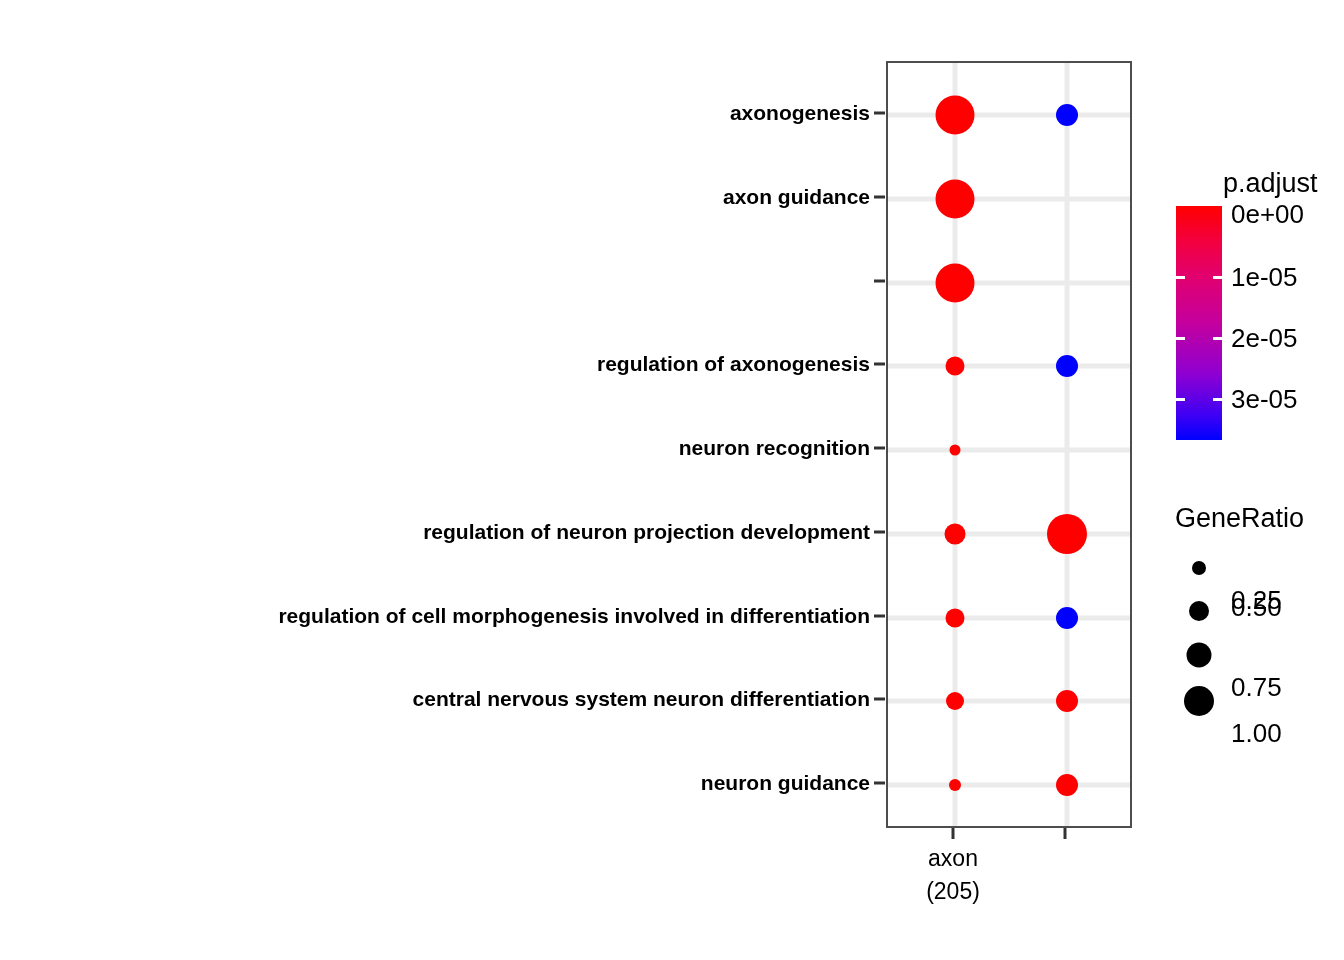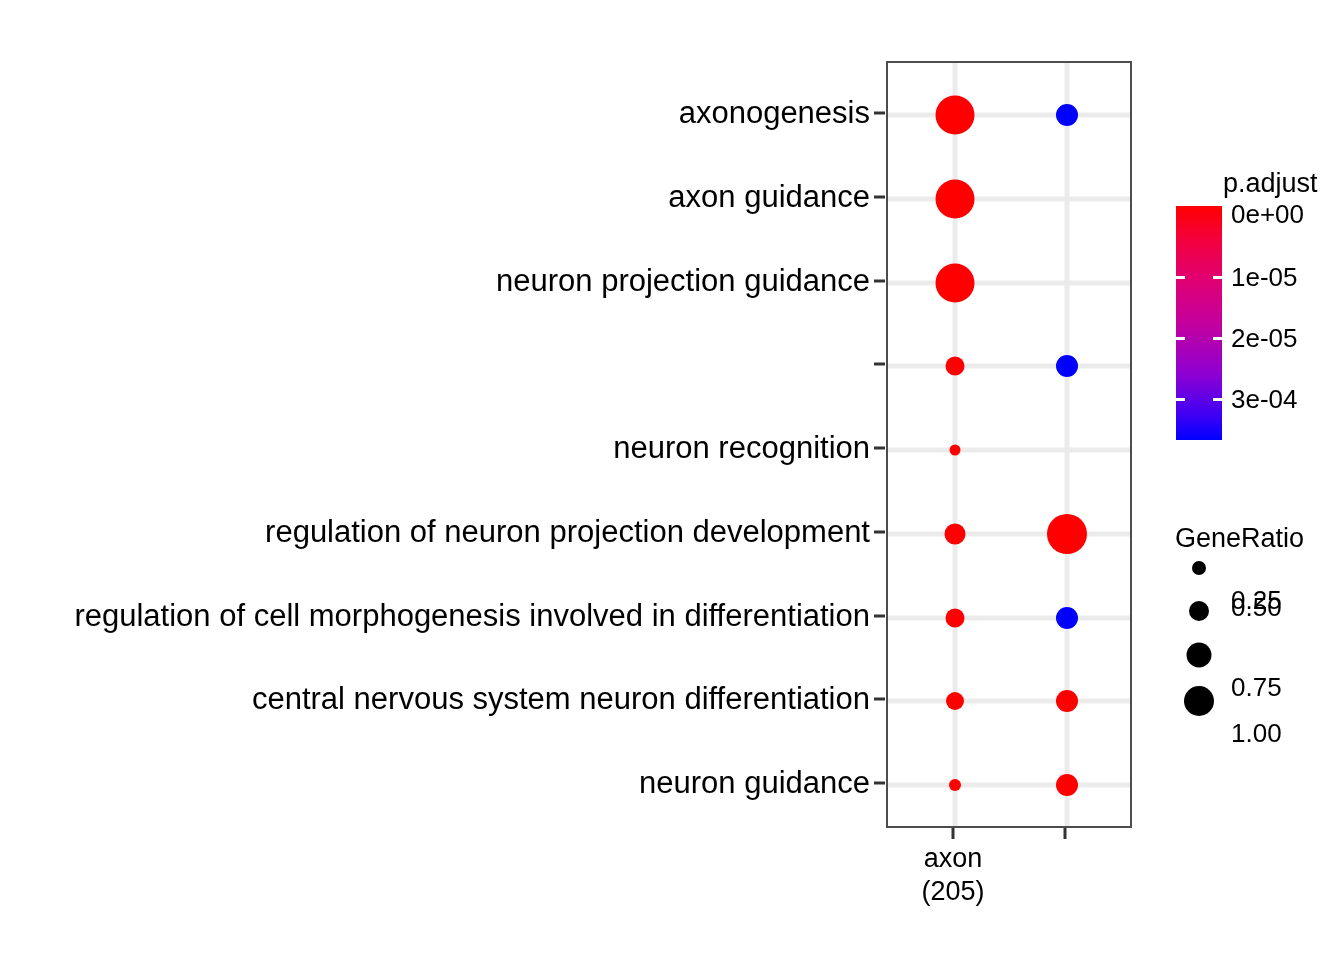--- a/index.html
+++ b/index.html
@@ -64,53 +64,54 @@
     height: 3px;
     background: #333333;
     left: 874px;
     transform: translateY(-50%);
   }
   .ylabel {
     position: absolute;
     right: 1344px;
     text-align: right;
     white-space: nowrap;
-    font-size: 31px;
+    font-size: 21px;
     line-height: 26px;
     transform: translateY(-50%);
+    font-weight: bold;
   }
 
   
   .xtick {
     position: absolute;
     height: 11px;
     width: 3px;
     background: #333333;
     top: 828px;
     transform: translateX(-50%);
   }
   .xlabel {
     position: absolute;
     top: 842px;
     text-align: center;
     white-space: nowrap;
-    font-size: 27px;
+    font-size: 23px;
     line-height: 33px;
     transform: translateX(-50%);
   }
 
   
   .legend-title {
     position: absolute;
     font-size: 27px;
     line-height: 27px;
     white-space: nowrap;
   }
   #colorbar-title { left: 1175px; top: 170px; margin-left: 48px; }
-  #size-title     { left: 1175px; top: 505px; margin-top: 20px; }
+  #size-title     { left: 1175px; top: 505px; }
 
   #colorbar {
     position: absolute;
     left: 1176px;
     top: 206px;
     width: 46px;
     height: 234px;
     background: linear-gradient(to bottom,
         #ff0000 0%,
         #f4003b 14%,
@@ -203,21 +204,21 @@
   <div class="ytick" style="top:281px"></div>
   <div class="ytick" style="top:364px"></div>
   <div class="ytick" style="top:448px"></div>
   <div class="ytick" style="top:532px"></div>
   <div class="ytick" style="top:616px"></div>
   <div class="ytick" style="top:699px"></div>
   <div class="ytick" style="top:783px"></div>
 
   <div class="ylabel" style="top:113px; right:474px">axonogenesis</div>
   <div class="ylabel" style="top:197px; right:474px">axon guidance</div>
-  <div class="ylabel" style="top:281px; right:474px">neuron projection guidance</div>
+  <div class="ylabel" style="top:364px; right:474px">regulation of axonogenesis</div>
   <div class="ylabel" style="top:532px; right:474px">regulation of neuron projection development</div>
   <div class="ylabel" style="top:448px; right:474px">neuron recognition</div>
   <div class="ylabel" style="top:616px; right:474px">regulation of cell morphogenesis involved in differentiation</div>
   <div class="ylabel" style="top:699px; right:474px">central nervous system neuron differentiation</div>
   <div class="ylabel" style="top:783px; right:474px">neuron guidance</div>
 
   <div class="xtick" style="left:953px"></div>
   <div class="xtick" style="left:1065px"></div>
 
   <div class="xlabel" style="left:953px">
@@ -232,21 +233,21 @@
   <div class="cb-tick left" style="top:276px"></div>
   <div class="cb-tick right" style="top:276px"></div>
   <div class="cb-tick left" style="top:337px"></div>
   <div class="cb-tick right" style="top:337px"></div>
   <div class="cb-tick left" style="top:398px"></div>
   <div class="cb-tick right" style="top:398px"></div>
 
   <div class="cb-label" style="top:214px">0e+00</div>
   <div class="cb-label" style="top:277px">1e-05</div>
   <div class="cb-label" style="top:338px">2e-05</div>
-  <div class="cb-label" style="top:399px">3e-04</div>
+  <div class="cb-label" style="top:399px">3e-05</div>
 
   <div class="legend-title" id="size-title">GeneRatio</div>
 
   <div class="size-key-dot" style="top:568px; width:14px; height:14px"></div>
   <div class="size-key-label" style="top:568px">0.25</div>
 
   <div class="size-key-dot" style="top:611px; width:20px; height:20px"></div>
   <div class="size-key-label" style="top:575px">0.50</div>
 
   <div class="size-key-dot" style="top:655px; width:25px; height:25px"></div>

